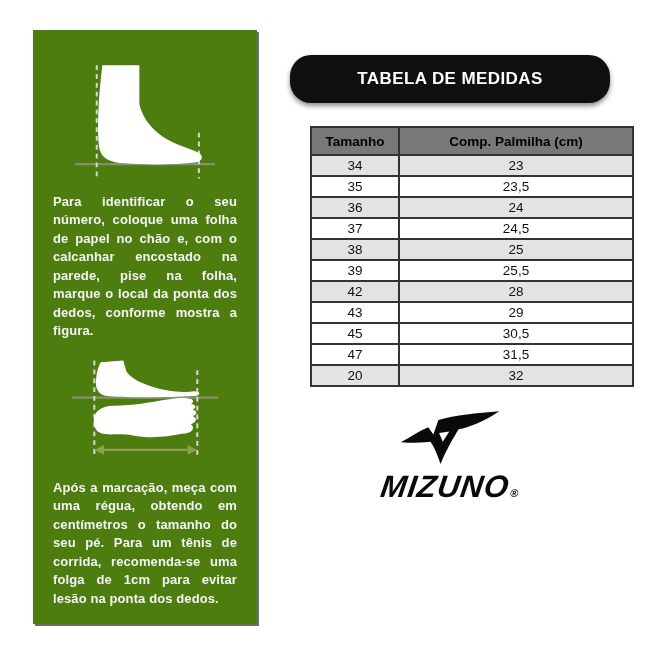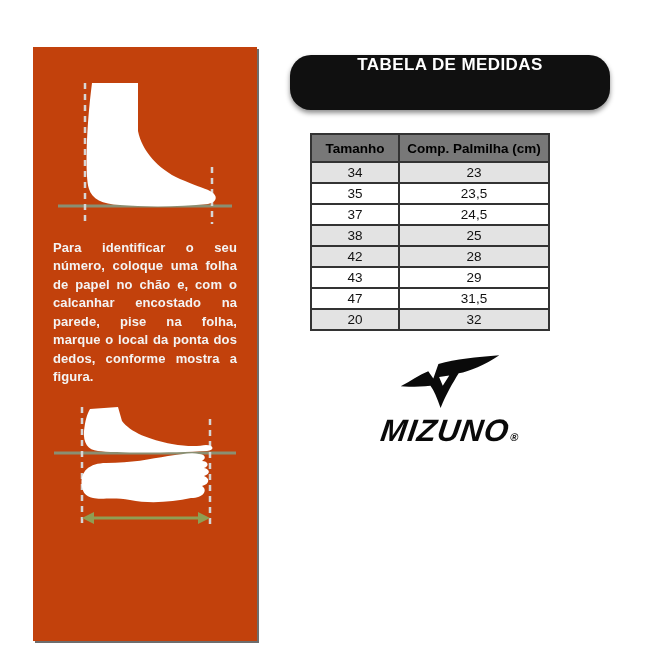--- a/index.html
+++ b/index.html
@@ -1,49 +1,49 @@
 <!DOCTYPE html>
 <html><head>
 <meta charset="utf-8">
 <style>
   * { margin: 0; padding: 0; box-sizing: border-box; }
   html, body { width: 660px; height: 660px; background: #ffffff; font-family: "Liberation Sans", sans-serif; }
   .stage { position: relative; width: 660px; height: 660px; background: #ffffff; overflow: hidden; }
 
   
   .instruction-panel {
-    position: absolute; left: 33px; top: 47px; width: 224px; height: 594px;
-    background: #c2410c; color: #f4f4f4;
+    position: absolute; left: 33px; top: 30px; width: 224px; height: 594px;
+    background: #4d7c0f; color: #f4f4f4;
     box-shadow: 2px 2px 0 #6d6d6d;
     padding: 28px 20px 16px 20px;
     display: flex; flex-direction: column; align-items: center;
   }
   .instruction-panel p {
     font-size: 13px; line-height: 1.42; text-align: justify; font-weight: bold;
     letter-spacing: 0.1px; width: 100%;
   }
   .illus { display: block; }
   .illus-1 { margin-top: 4px; margin-bottom: 12px; }
   .illus-2 { margin-top: 18px; margin-bottom: 14px; }
 
   
   .right-col { position: absolute; left: 288px; top: 33px; width: 324px; }
 
   .title-banner {
-    width: 320px; height: 55px; margin: 22px auto 0 auto;
+    width: 320px; height: 48px; margin: 22px auto 0 auto;
     background: #101010; border-radius: 21px;
-    display: flex; align-items: flex-start; justify-content: center;
+    display: flex; align-items: center; justify-content: center;
     box-shadow: 0 3px 5px rgba(0,0,0,0.45);
   }
   .title-banner span {
     color: #ffffff; font-weight: bold; font-size: 17px; letter-spacing: 0.4px;
   }
 
   table.size-table {
-    border-collapse: collapse; margin: 23px 0 0 22px; width: 240px;
+    border-collapse: collapse; margin: 23px 0 0 22px; width: 324px;
     table-layout: fixed;
   }
   .size-table th, .size-table td {
     border: 2px solid #333333; text-align: center; color: #111;
   }
   .size-table th {
     background: #787878; color: #000000; font-size: 13.5px; font-weight: bold;
     height: 28px;
   }
   .size-table td { font-size: 13.5px; height: 21px; background: #ffffff; }
@@ -118,20 +118,21 @@
                C 156 85, 152 93, 139 93
                C 120 97, 98 99, 78 95
                C 62 92, 48 95, 41 93
                C 33 91, 31 87, 30 82 Z" fill="#ffffff"></path>
 
       <line x1="38" y1="113" x2="150" y2="113" stroke="#8f9e54" stroke-width="3"></line>
       <polygon points="30,113 42,107 42,119" fill="#8f9e54"></polygon>
       <polygon points="158,113 146,107 146,119" fill="#8f9e54"></polygon>
     </svg>
 
+    <p>Após a marcação, meça com uma régua, obtendo em centímetros o tamanho do seu pé. Para um tênis de corrida, recomenda-se uma folga de 1cm para evitar lesão na ponta dos dedos.</p>
   </div>
 
   <div class="right-col">
 
     <div class="title-banner">
       <span>TABELA DE MEDIDAS</span>
     </div>
 
     <table class="size-table">
       <thead>
@@ -142,35 +143,47 @@
       </thead>
       <tbody>
         <tr class="alt">
             <td>34</td>
             <td>23</td>
           </tr>
         <tr>
             <td>35</td>
             <td>23,5</td>
           </tr>
+        <tr class="alt">
+            <td>36</td>
+            <td>24</td>
+          </tr>
         <tr>
             <td>37</td>
             <td>24,5</td>
           </tr>
         <tr class="alt">
             <td>38</td>
             <td>25</td>
           </tr>
+        <tr>
+            <td>39</td>
+            <td>25,5</td>
+          </tr>
         <tr class="alt">
             <td>42</td>
             <td>28</td>
           </tr>
         <tr>
             <td>43</td>
             <td>29</td>
+          </tr>
+        <tr>
+            <td>45</td>
+            <td>30,5</td>
           </tr>
         <tr>
             <td>47</td>
             <td>31,5</td>
           </tr>
         <tr class="alt">
             <td>20</td>
             <td>32</td>
           </tr>
       </tbody>

